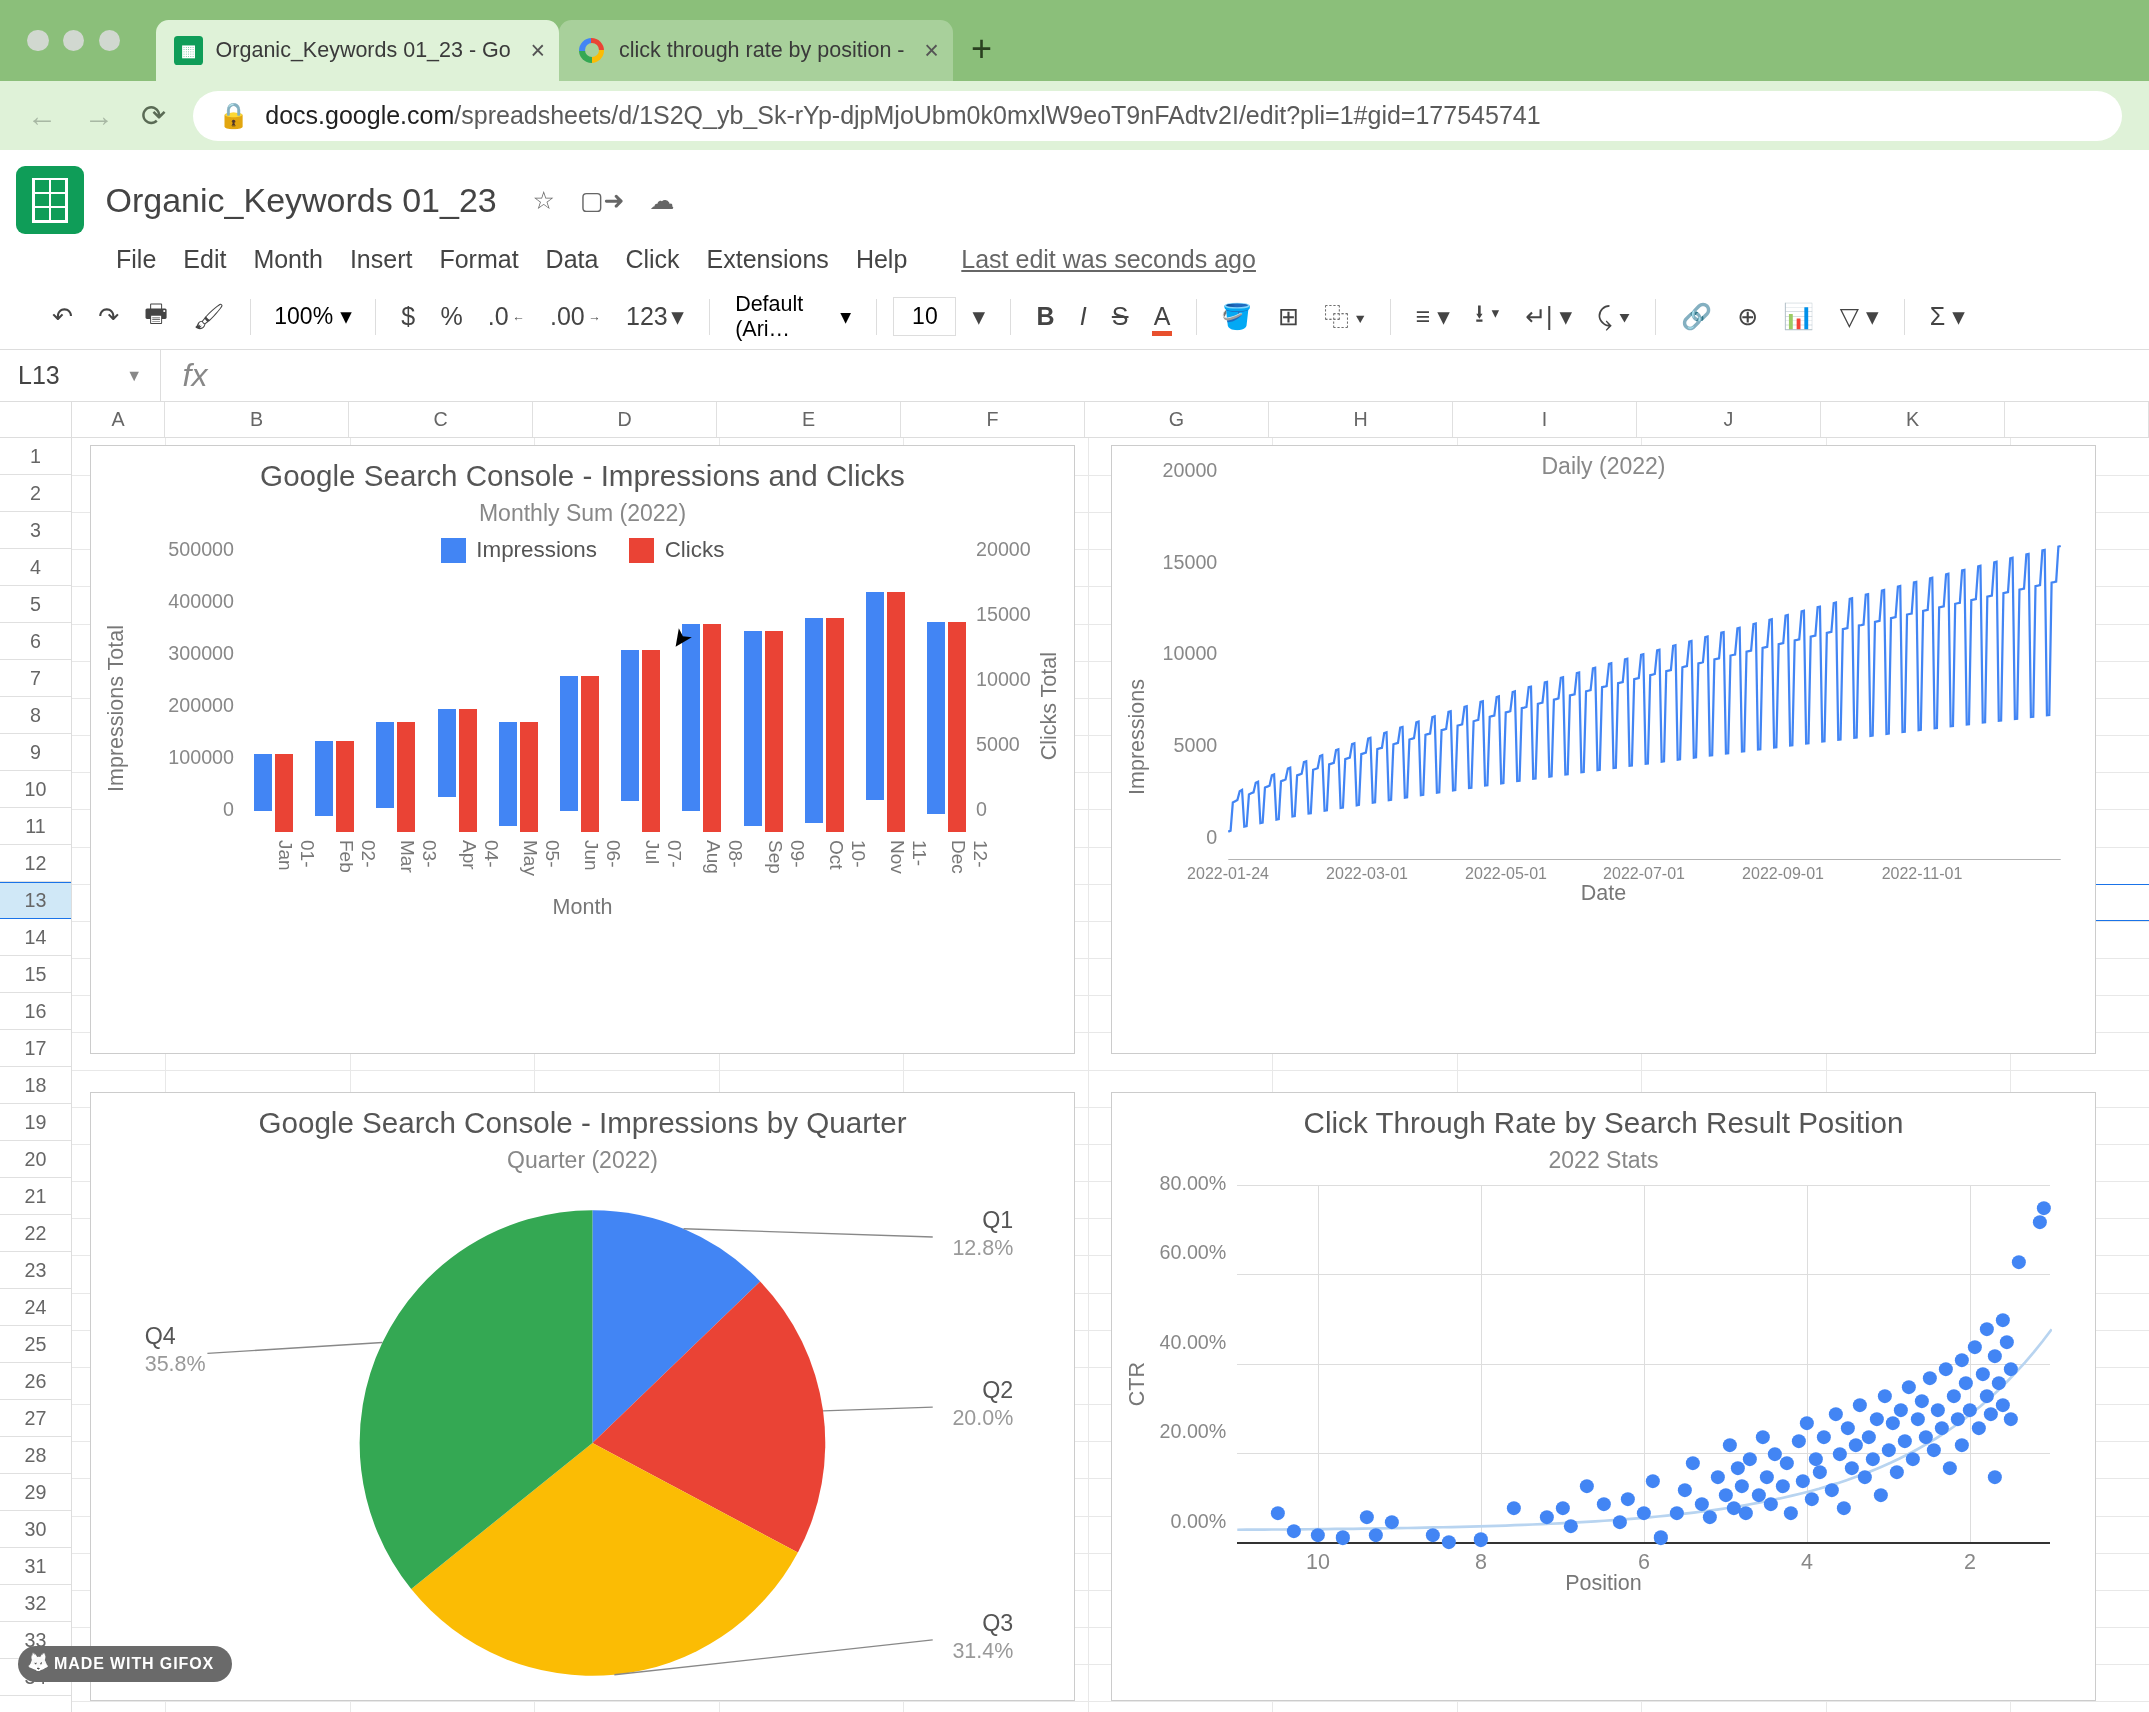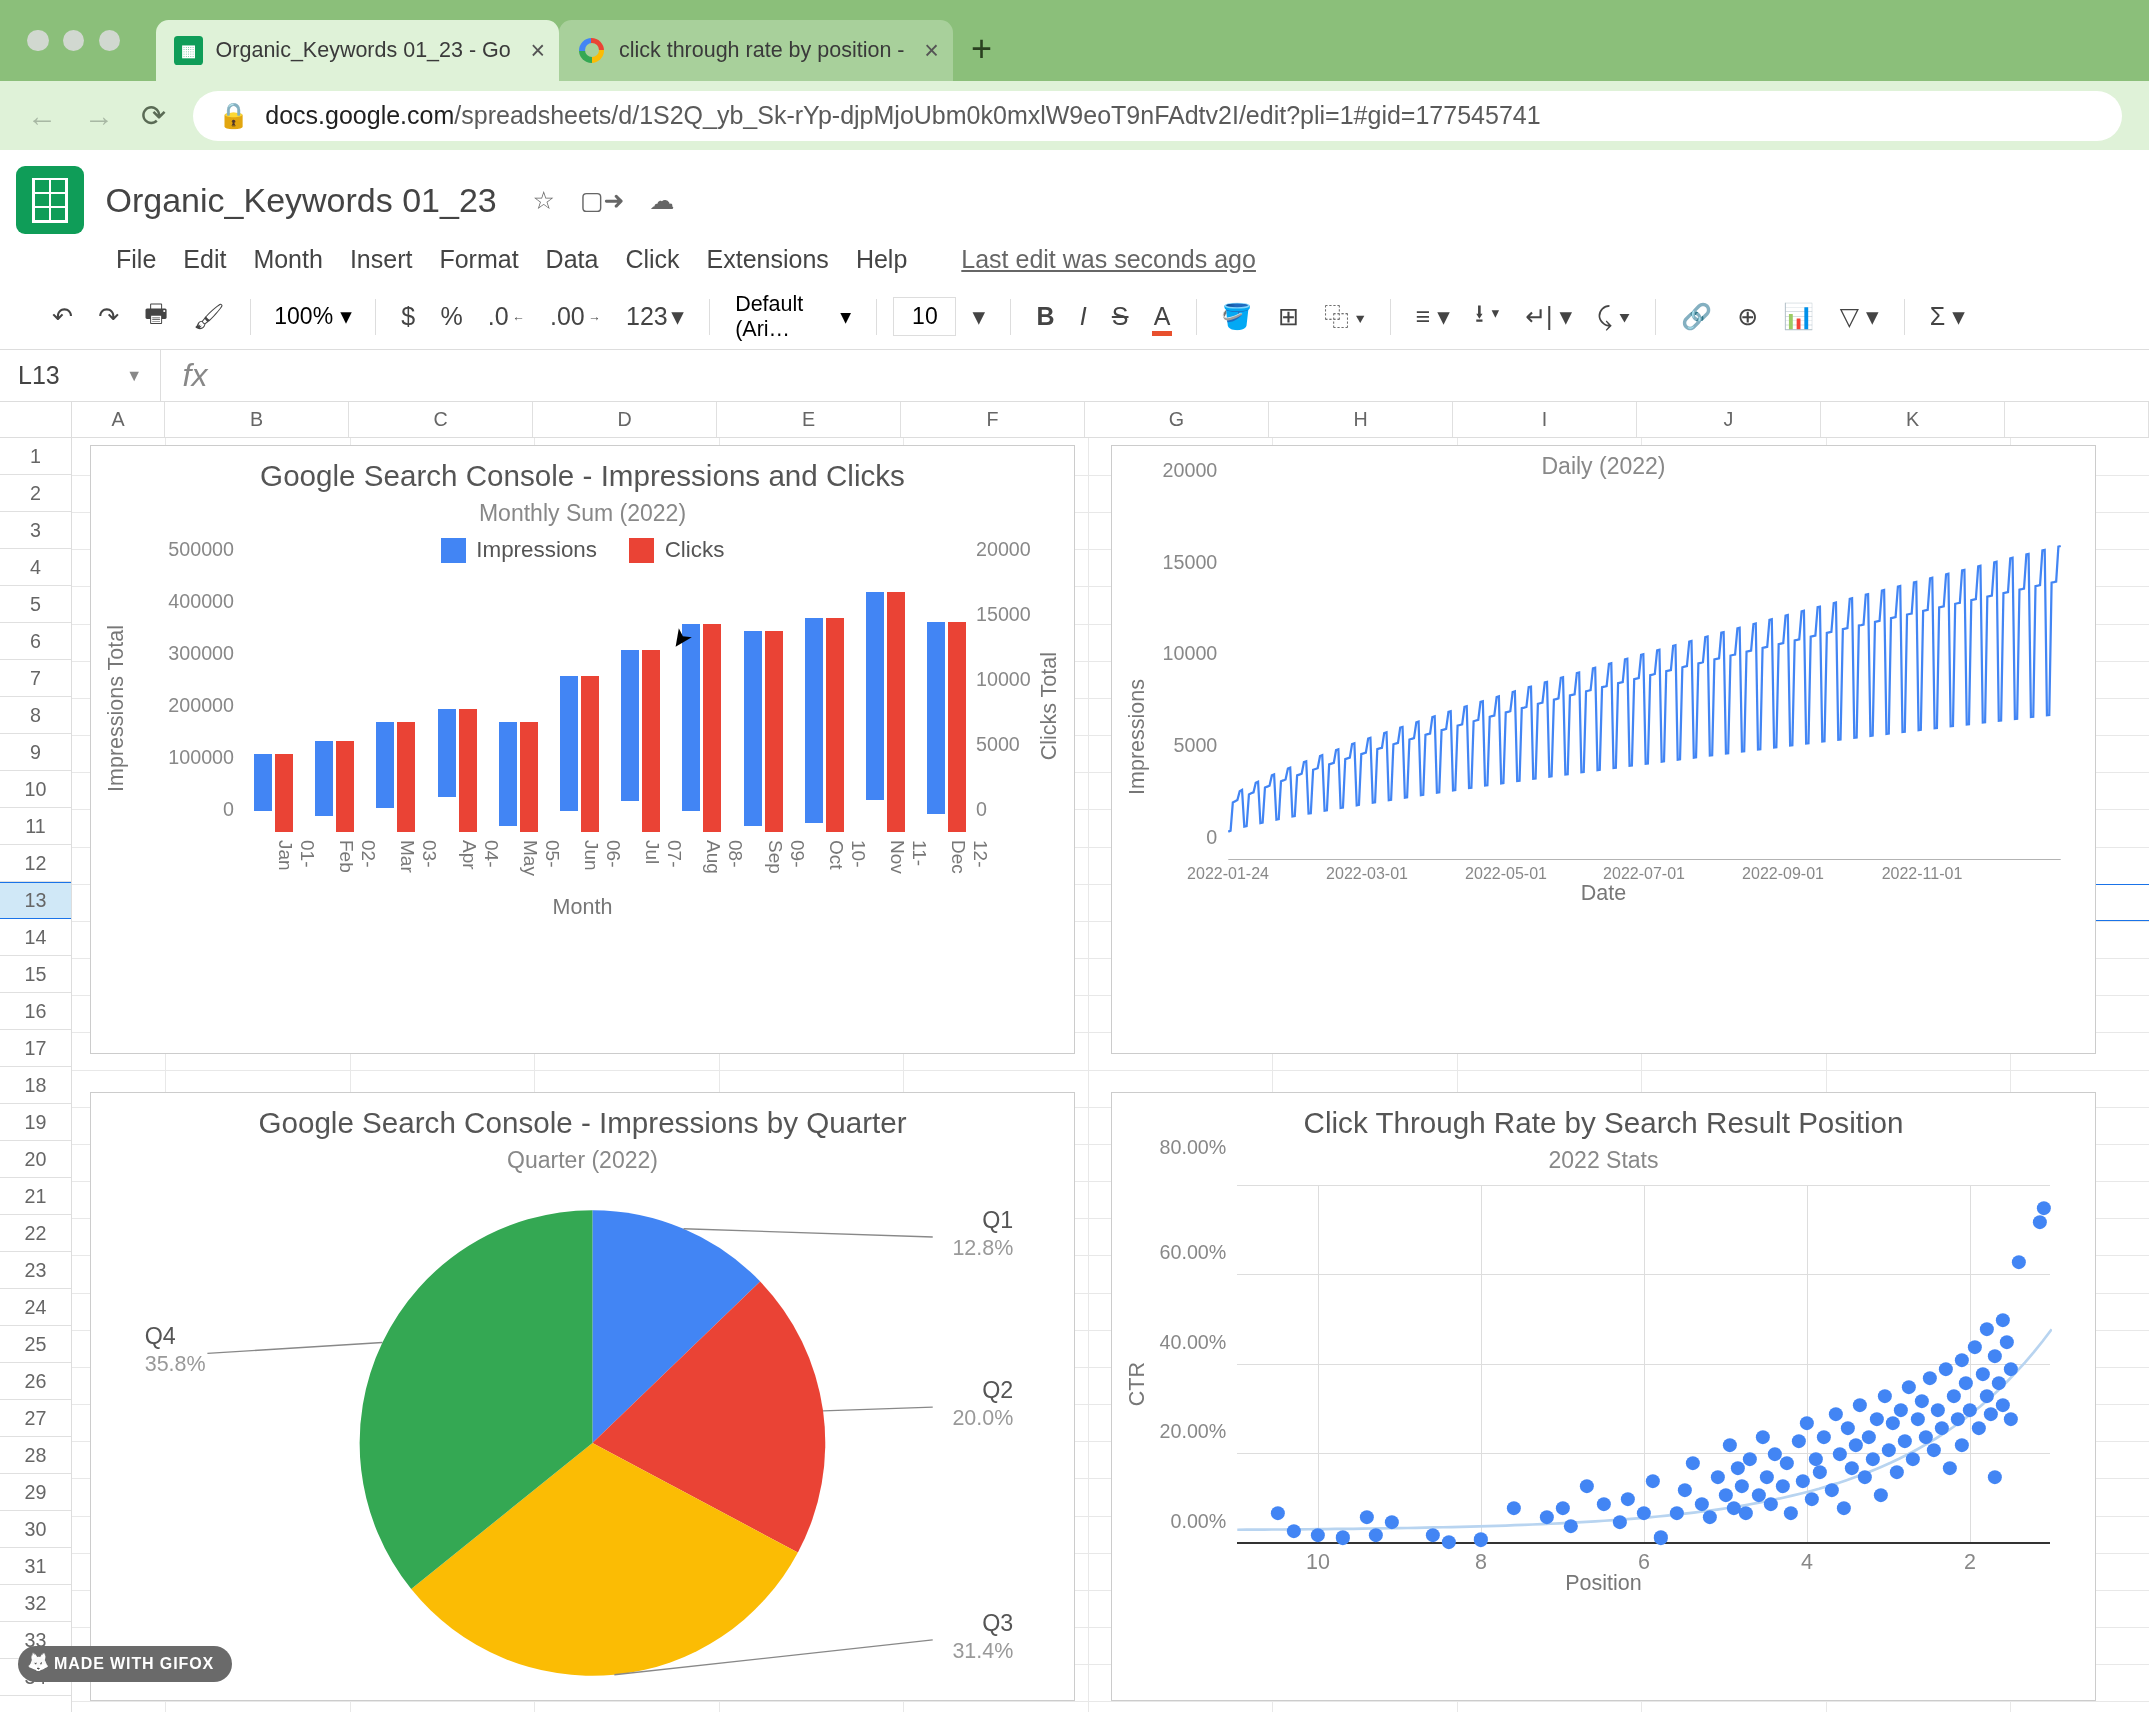--- a/index.html
+++ b/index.html
@@ -462,21 +462,21 @@
     <div class="scatter-area" id="sca">
           <div class="scatter-gl-h" style="bottom: 0px;"></div>
           <div class="line-y-tick" style="bottom: 0px;">0.00%</div>
           <div class="scatter-gl-h" style="bottom: 90px;"></div>
           <div class="line-y-tick" style="bottom: 90px;">20.00%</div>
           <div class="scatter-gl-h" style="bottom: 179px;"></div>
           <div class="line-y-tick" style="bottom: 179px;">40.00%</div>
           <div class="scatter-gl-h" style="bottom: 269px;"></div>
           <div class="line-y-tick" style="bottom: 269px;">60.00%</div>
           <div class="scatter-gl-h" style="bottom: 358px;"></div>
-          <div class="line-y-tick" style="bottom: 374px;">80.00%</div>
+          <div class="line-y-tick" style="bottom: 338px;">80.00%</div>
           <div class="scatter-gl-v" style="left: 81px;"></div>
           <div class="line-x-tick" style="left: 81px; font-size: 21.5px;">10</div>
           <div class="scatter-gl-v" style="left: 244px;"></div>
           <div class="line-x-tick" style="left: 244px; font-size: 21.5px;">8</div>
           <div class="scatter-gl-v" style="left: 407px;"></div>
           <div class="line-x-tick" style="left: 407px; font-size: 21.5px;">6</div>
           <div class="scatter-gl-v" style="left: 570px;"></div>
           <div class="line-x-tick" style="left: 570px; font-size: 21.5px;">4</div>
           <div class="scatter-gl-v" style="left: 733px;"></div>
           <div class="line-x-tick" style="left: 733px; font-size: 21.5px;">2</div>

